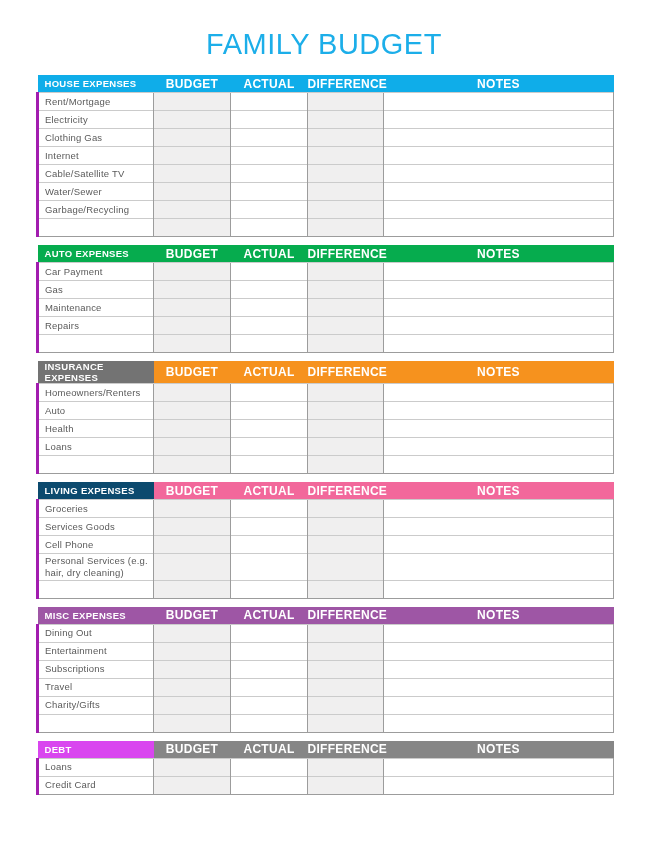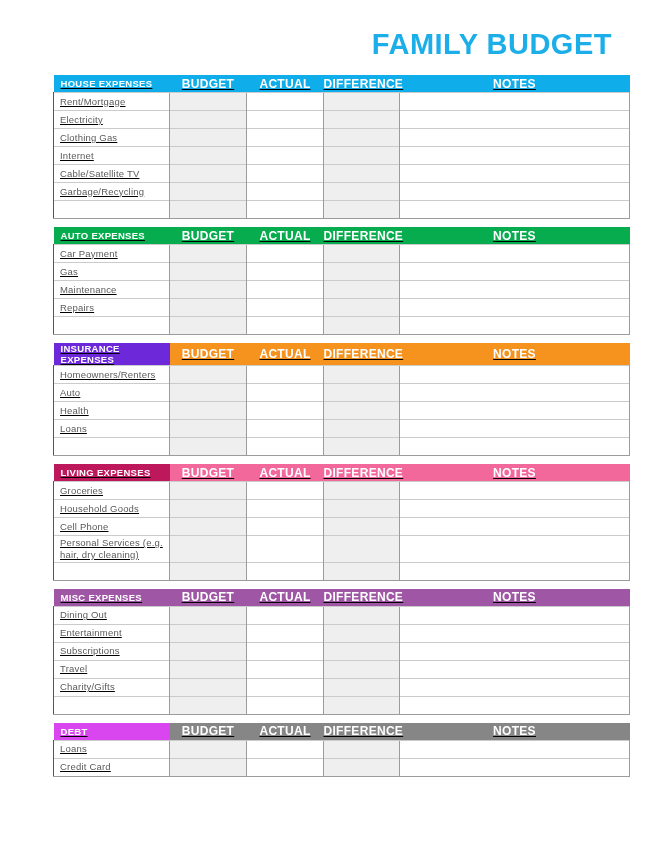--- a/index.html
+++ b/index.html
@@ -12,32 +12,31 @@
     position: relative;
     width: 649px;
     height: 842px;
     box-sizing: border-box;
     padding: 28px 37px 0 36px;
     background: #ffffff;
     overflow: hidden;
   }
   .title {
     margin: 0 0 14px 0;
-    text-align: right;
+    text-align: center;
     font-size: 29px;
-    font-weight: 700;
+    font-weight: 400;
     letter-spacing: 0.5px;
     color: #1caee9;
   }
   table.budget-table {
     border-collapse: collapse;
     table-layout: fixed;
     width: 576px;
-    margin: 0 0 8px 17px;
-    text-decoration: underline;
+    margin: 0 0 8px 0;
   }
   th {
     padding: 0;
     height: 17px;
     color: #ffffff;
     font-weight: 700;
     font-size: 12px;
     letter-spacing: 0.3px;
     vertical-align: middle;
   }
@@ -52,21 +51,21 @@
     height: 15px;
     font-size: 9.5px;
     line-height: 1.25;
     color: #5a5a5a;
     letter-spacing: 0.2px;
     vertical-align: middle;
     border-top: 1px solid #cbcbcb;
   }
   td.label-cell {
     padding: 1px 3px 1px 6px;
-    border-left: 1px solid #a21caf;
+    border-left: 3px solid #a21caf;
   }
   td.cell { border-left: 1px solid #9c9c9c; }
   td.shaded { background: #f0efef; }
   td.notes { border-right: 1px solid #9c9c9c; }
   tbody tr:last-child td { border-bottom: 1px solid #9c9c9c; }
 </style>
 </head>
 <body>
 
 <div class="page">
@@ -119,20 +118,27 @@
             <td class="cell notes"></td>
           </tr>
           <tr>
             <td class="label-cell">Cable/Satellite TV</td>
             <td class="cell shaded"></td>
             <td class="cell"></td>
             <td class="cell shaded"></td>
             <td class="cell notes"></td>
           </tr>
           <tr>
+            <td class="label-cell">Water/Sewer</td>
+            <td class="cell shaded"></td>
+            <td class="cell"></td>
+            <td class="cell shaded"></td>
+            <td class="cell notes"></td>
+          </tr>
+          <tr>
             <td class="label-cell">Garbage/Recycling</td>
             <td class="cell shaded"></td>
             <td class="cell"></td>
             <td class="cell shaded"></td>
             <td class="cell notes"></td>
           </tr>
           <tr>
             <td class="label-cell"></td>
             <td class="cell shaded"></td>
             <td class="cell"></td>
@@ -199,21 +205,21 @@
       <table class="budget-table">
         <colgroup>
           <col style="width: 116px;">
           <col style="width: 77px;">
           <col style="width: 77px;">
           <col style="width: 76px;">
           <col style="width: 230px;">
         </colgroup>
         <thead>
           <tr>
-            <th class="sec-title" style="background: #6d28d9;">INSURANCE EXPENSES</th>
+            <th class="sec-title" style="background: #737373;">INSURANCE EXPENSES</th>
             <th class="col-head" style="background: rgb(246, 146, 30);">BUDGET</th>
             <th class="col-head" style="background: rgb(246, 146, 30);">ACTUAL</th>
             <th class="col-head" style="background: rgb(246, 146, 30);">DIFFERENCE</th>
             <th class="col-head" style="background: rgb(246, 146, 30);">NOTES</th>
           </tr>
         </thead>
         <tbody>
           <tr>
             <td class="label-cell">Homeowners/Renters</td>
             <td class="cell shaded"></td>
@@ -254,37 +260,37 @@
       <table class="budget-table">
         <colgroup>
           <col style="width: 116px;">
           <col style="width: 77px;">
           <col style="width: 77px;">
           <col style="width: 76px;">
           <col style="width: 230px;">
         </colgroup>
         <thead>
           <tr>
-            <th class="sec-title" style="background: #be185d;">LIVING EXPENSES</th>
+            <th class="sec-title" style="background: #0c4a6e;">LIVING EXPENSES</th>
             <th class="col-head" style="background: rgb(242, 104, 155);">BUDGET</th>
             <th class="col-head" style="background: rgb(242, 104, 155);">ACTUAL</th>
             <th class="col-head" style="background: rgb(242, 104, 155);">DIFFERENCE</th>
             <th class="col-head" style="background: rgb(242, 104, 155);">NOTES</th>
           </tr>
         </thead>
         <tbody>
           <tr>
             <td class="label-cell">Groceries</td>
             <td class="cell shaded"></td>
             <td class="cell"></td>
             <td class="cell shaded"></td>
             <td class="cell notes"></td>
           </tr>
           <tr>
-            <td class="label-cell">Household Goods</td>
+            <td class="label-cell">Services Goods</td>
             <td class="cell shaded"></td>
             <td class="cell"></td>
             <td class="cell shaded"></td>
             <td class="cell notes"></td>
           </tr>
           <tr>
             <td class="label-cell">Cell Phone</td>
             <td class="cell shaded"></td>
             <td class="cell"></td>
             <td class="cell shaded"></td>

